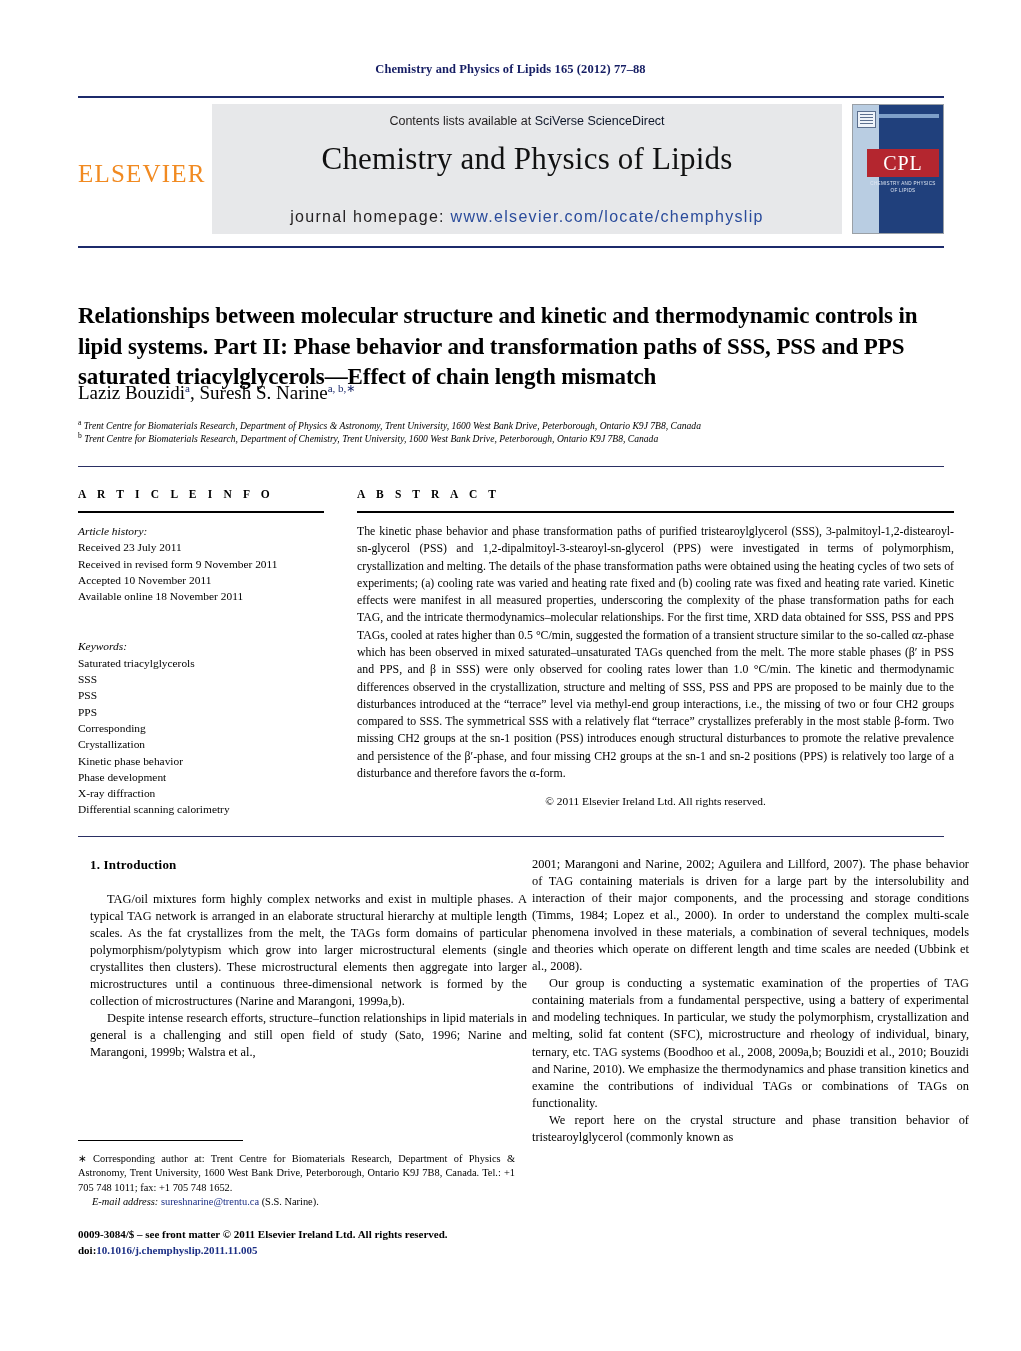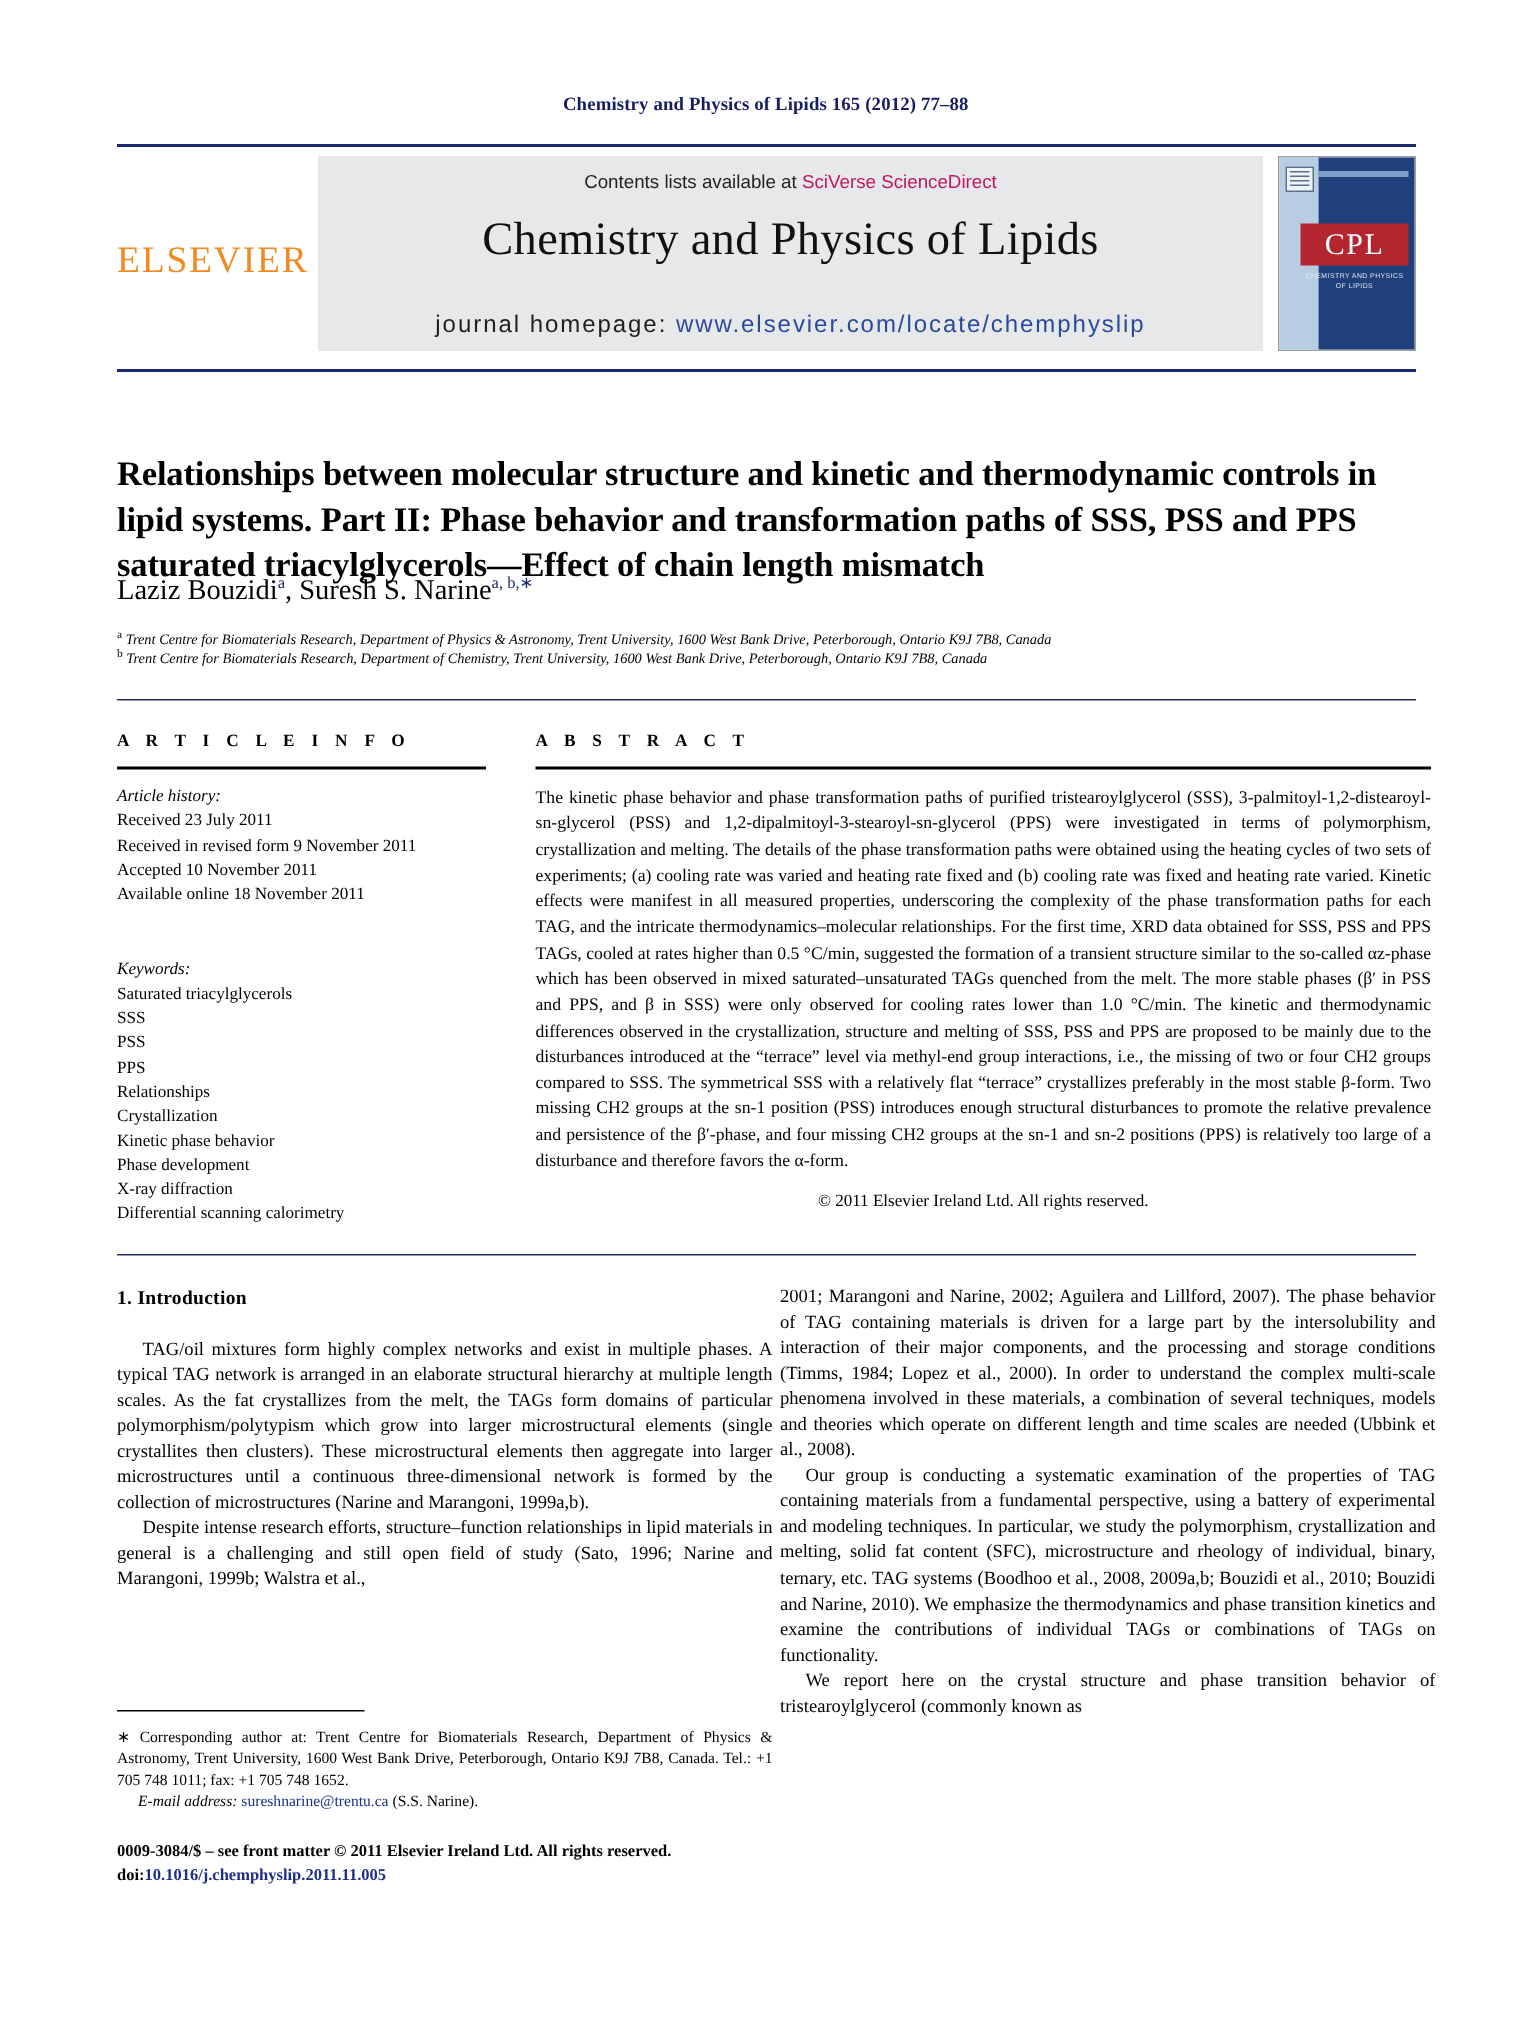--- a/index.html
+++ b/index.html
@@ -55,21 +55,21 @@
     margin: 0 10px 0 8px;
     display: flex; flex-direction: column;
     align-items: center; justify-content: center;
     padding: 6px 0 4px;
     box-sizing: border-box;
   }
   .contents-line {
     font-family: "Liberation Sans", sans-serif;
     font-size: 12.5px; color: #231f20; margin-bottom: 14px;
   }
-  .contents-line .sd { color: #be185d; }
+  .contents-line .sd { color: #0f172a; }
   .journal-name {
     font-family: "Liberation Serif", serif;
     font-size: 31px; color: #111; letter-spacing: .2px; line-height: 1.1;
   }
   .homepage-line {
     font-family: Liberation Sans, sans-serif;
     font-size: 16px; color: #231f20; margin-top: 32px; letter-spacing: 1.3px;
   }
   .homepage-line .url { color: #2a4b9b; }
 
@@ -136,21 +136,21 @@
   }
   .copyline {
     font-family: "Liberation Serif", serif;
     font-size: 11.4px; text-align: center; margin-top: 13px;
   }
 
   
   .bodycol {
     position: absolute; top: 856px; width: 437px;
     font-family: "Liberation Serif", serif;
-    font-size: 12.4px; line-height: 1.375; text-align: justify; color: #000;
+    font-size: 12.4px; line-height: 1.375; text-align: justify; color: #000; margin-left: 12px;
   }
   #col-left  { left: 78px; }
   #col-right { left: 520px; }
   .h2 {
     font-size: 13px; font-weight: bold; margin: 0 0 17px 0;
     letter-spacing: .2px;
   }
   .bodycol p { margin: 0; text-indent: 17px; }
   .bodycol p.noindent { text-indent: 0; }
 
@@ -271,21 +271,21 @@
       <div>Received in revised form 9 November 2011</div>
       <div>Accepted 10 November 2011</div>
       <div>Available online 18 November 2011</div>
     </div>
     <div class="meta kw">
       <div class="it">Keywords:</div>
       <div>Saturated triacylglycerols</div>
       <div>SSS</div>
       <div>PSS</div>
       <div>PPS</div>
-      <div>Relationships</div>
+      <div>Corresponding</div>
       <div>Crystallization</div>
       <div>Kinetic phase behavior</div>
       <div>Phase development</div>
       <div>X-ray diffraction</div>
       <div>Differential scanning calorimetry</div>
     </div>
   </div>
 
   <div class="abscol">
     <div class="sec-head">A B S T R A C T</div>

